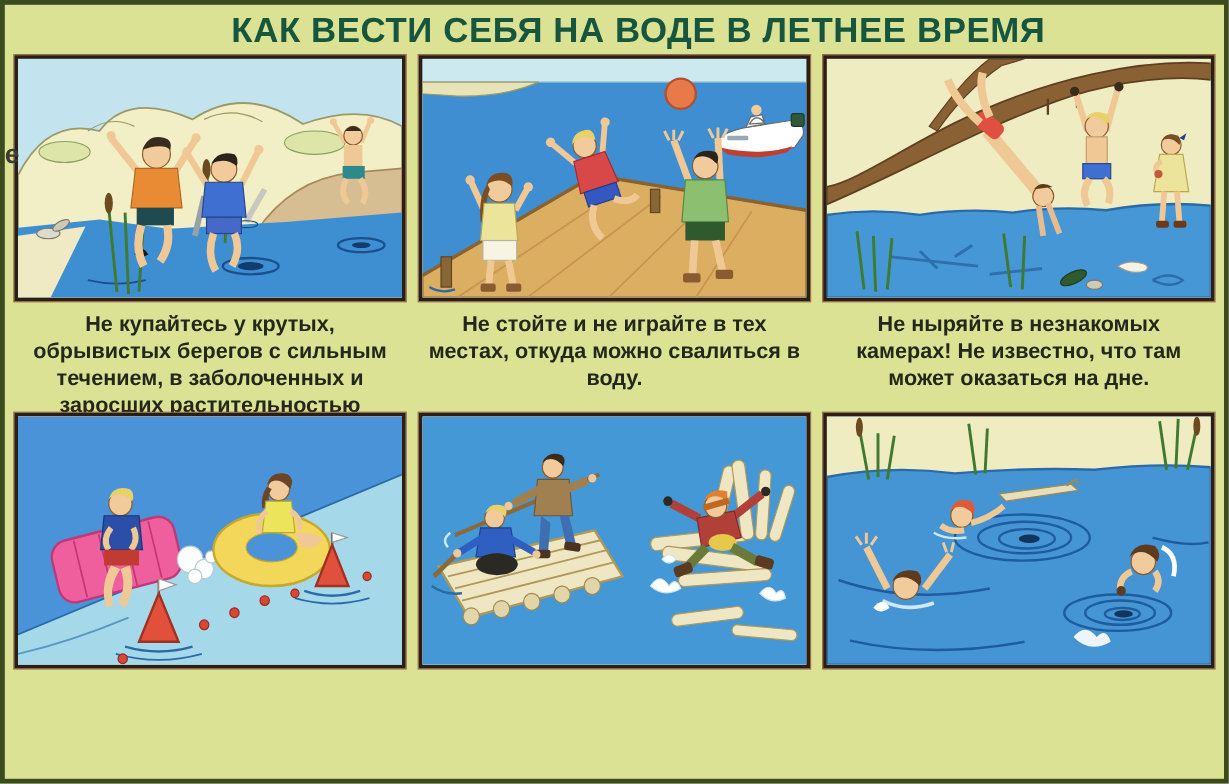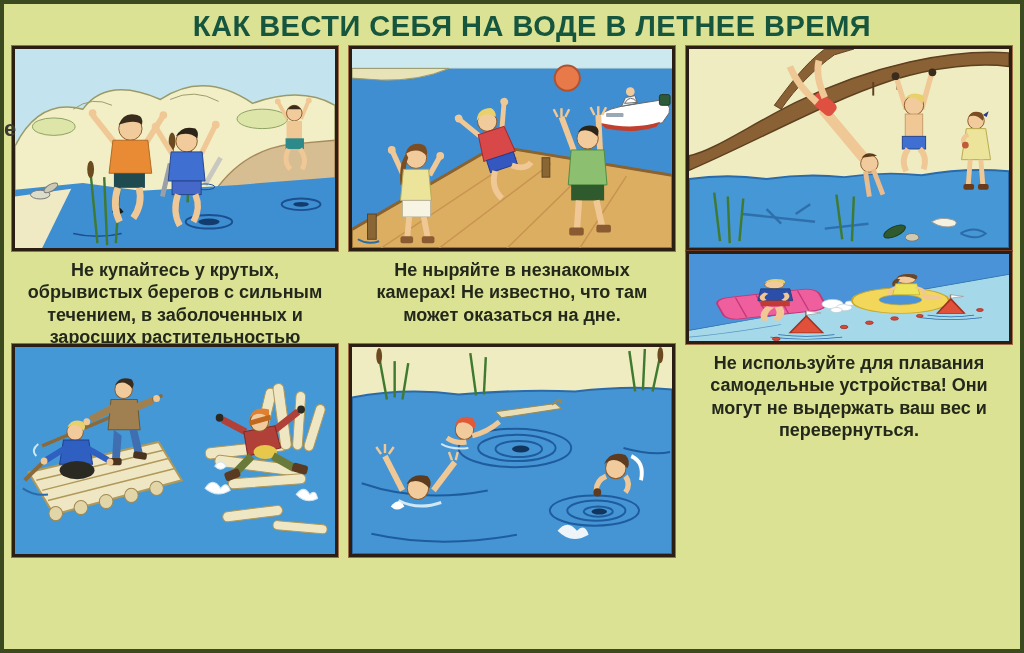--- a/index.html
+++ b/index.html
@@ -239,20 +239,21 @@
           <circle cx="285" cy="99" r="3.5" fill="#c05a3a"></circle>
           <line x1="290" y1="114" x2="288" y2="140" stroke="#f0c896" stroke-width="5"></line>
           <line x1="301" y1="114" x2="303" y2="140" stroke="#f0c896" stroke-width="5"></line>
           <rect x="283" y="139" width="11" height="6" rx="2" fill="#6a3a1a"></rect>
           <rect x="298" y="139" width="11" height="6" rx="2" fill="#6a3a1a"></rect>
         </g>
       </svg>
     </div>
 
     <figcaption class="caption">Не купайтесь у крутых, обрывистых берегов с сильным течением, в заболоченных и заросших растительностью местах.</figcaption>
+    <figcaption class="caption">Не стойте и не играйте в тех местах, откуда можно свалиться в воду.</figcaption>
     <figcaption class="caption">Не ныряйте в незнакомых камерах! Не известно, что там может оказаться на дне.</figcaption>
 
     <div class="panel">
       <svg viewBox="0 0 330 205" preserveAspectRatio="none">
         <rect width="330" height="205" fill="#a5d8e8"></rect>
         <path d="M0,0 L330,0 L330,48 L0,180 Z" fill="#4a93d8"></path>
         <path d="M0,180 L330,48" stroke="#2a6aa8" stroke-width="1.5" fill="none"></path>
         <path d="M0,196 Q45,186 95,166" stroke="#2a6aa8" stroke-width="1.5" fill="none" opacity="0.6"></path>
         <g transform="rotate(-14 85 115)">
           <rect x="30" y="92" width="108" height="52" rx="14" fill="#ef5f9e" stroke="#c03878" stroke-width="2"></rect>
@@ -441,16 +442,15 @@
           <path d="M260,116 Q266,102 282,107 Q288,113 284,120 Q272,106 260,116 Z" fill="#5e3a1e"></path>
           <path d="M262,128 q-10,4 -10,14" stroke="#f0c896" stroke-width="5.5" fill="none"></path>
           <path d="M282,128 q6,8 0,16" stroke="#f0c896" stroke-width="5.5" fill="none"></path>
           <circle cx="253" cy="144" r="4" fill="#5e3a1e"></circle>
           <path d="M288,108 q14,6 10,24" fill="none" stroke="#ffffff" stroke-width="4"></path>
         </g>
         <path d="M212,182 q10,-12 20,0 q8,-8 12,4 q-18,10 -32,-4 Z" fill="#ffffff" opacity="0.9"></path>
       </svg>
     </div>
 
-    <figcaption class="caption">Не используйте для плавания самодельные устройства! Они могут не выдержать ваш вес и перевернуться.</figcaption>
 
   </div>
 </div>
 
 </body></html>

